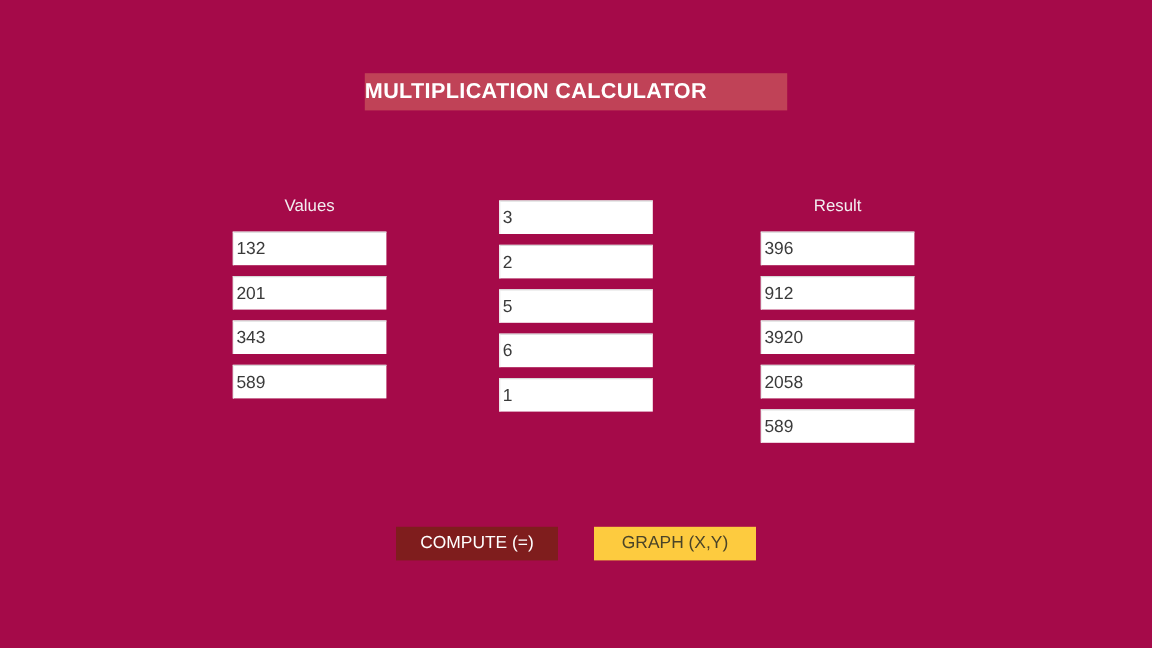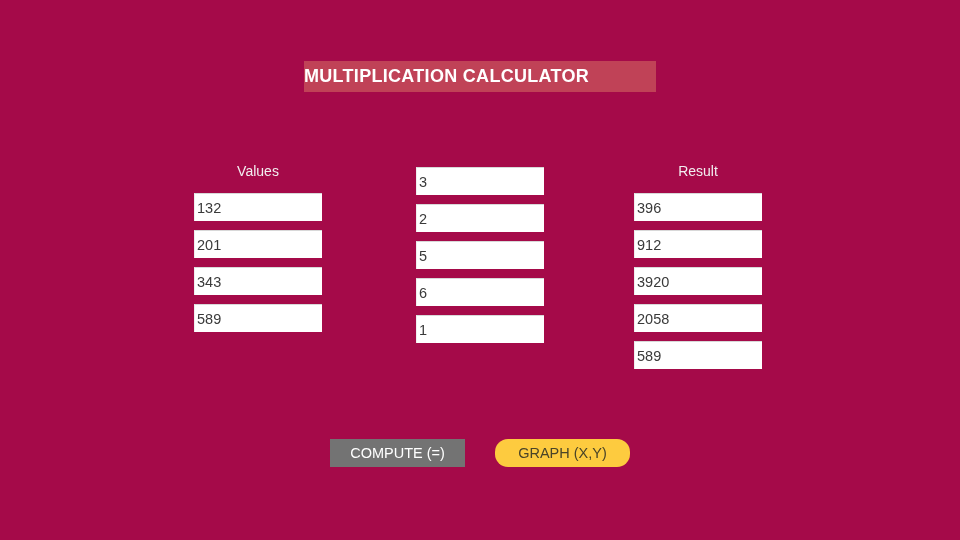--- a/index.html
+++ b/index.html
@@ -99,29 +99,28 @@
     justify-content: center;
     font-size: 14.5px;
     box-sizing: border-box;
     white-space: nowrap;
     cursor: pointer;
     user-select: none;
   }
   .btn-compute {
     left: 330px;
     width: 135px;
-    background: #737373;
+    background: #7f1d1d;
     color: #ffffff;
   }
   .btn-graph {
     left: 495px;
     width: 135px;
     background: #fdcb3f;
     color: #4a4428;
-    border-radius: 13px;
   }
 </style>
 </head>
 <body>
 
 <div id="app">
 
   <div class="title-bar">
     <span class="title-text">MULTIPLICATION CALCULATOR</span>
   </div>

